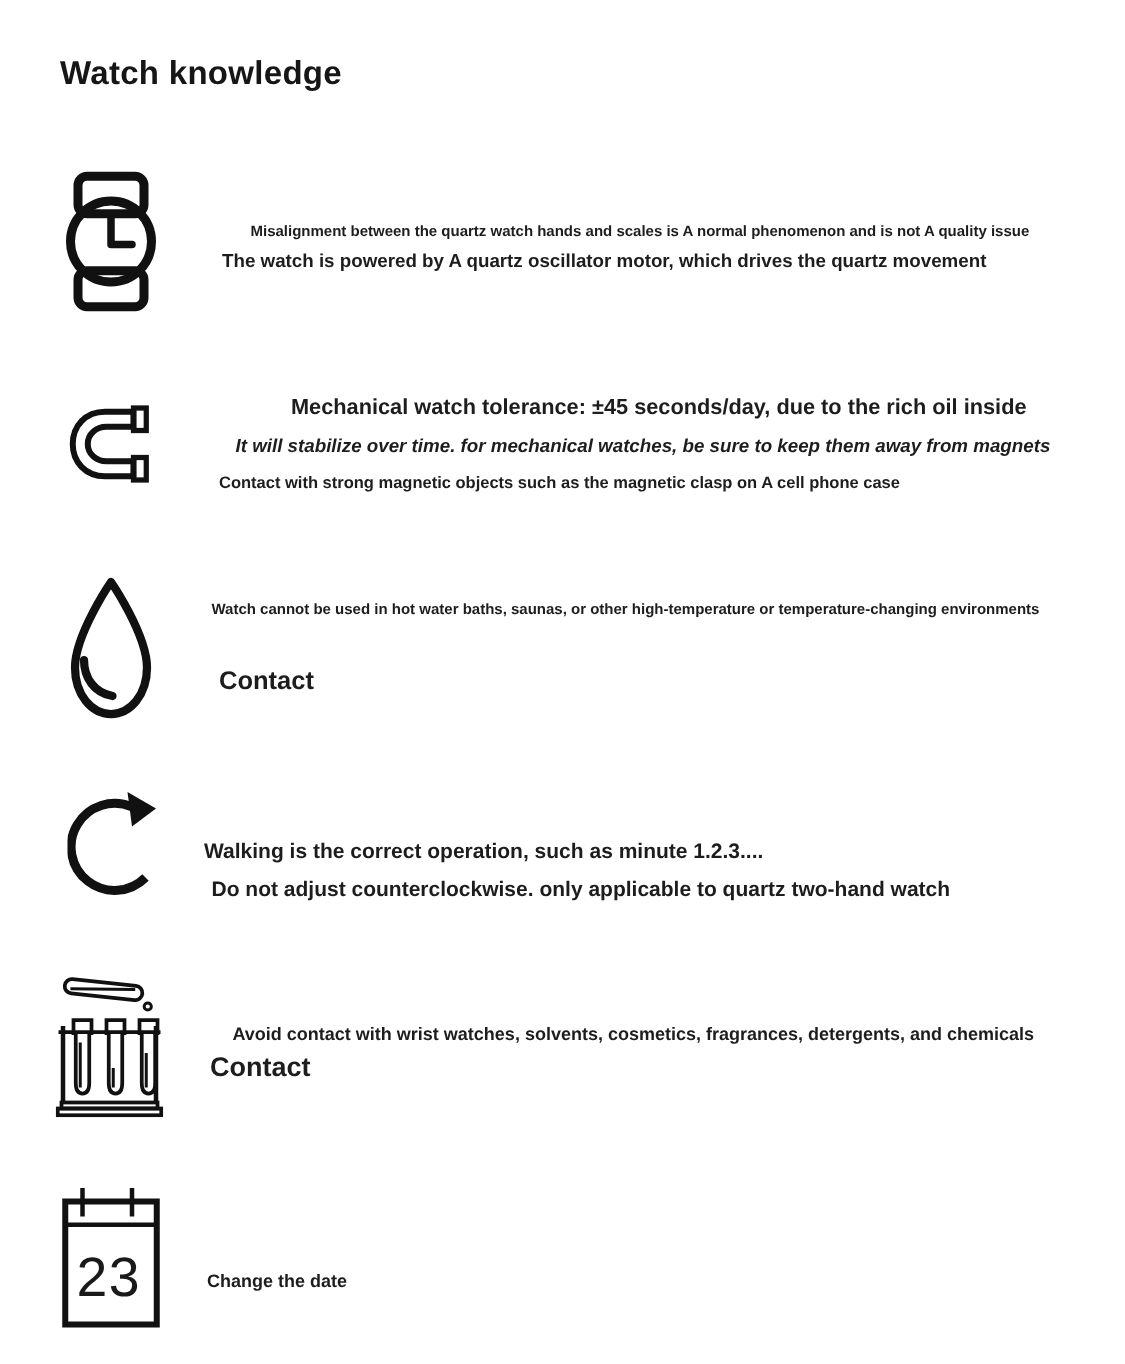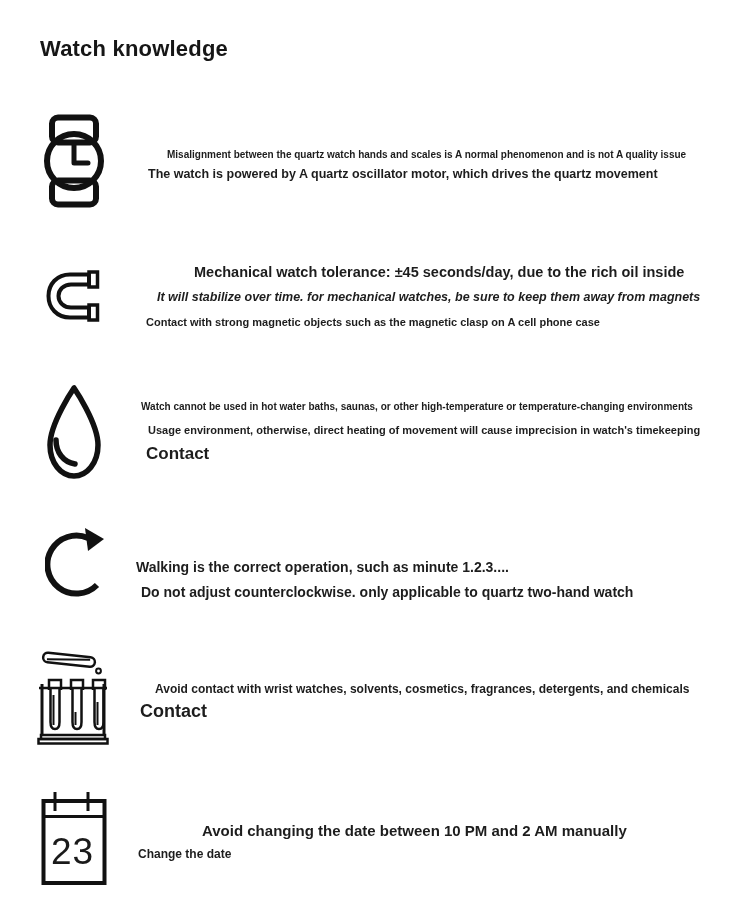--- a/index.html
+++ b/index.html
@@ -42,21 +42,20 @@
   <div class="line" style="left:157px;top:290px;font-size:12.5px;font-style:italic;">It will stabilize over time. for mechanical watches, be sure to keep them away from magnets</div>
   <div class="line" style="left:146px;top:316px;font-size:11px;">Contact with strong magnetic objects such as the magnetic clasp on A cell phone case</div>
 
   <div class="icon" style="left:42px;top:383px;">
     <svg width="64" height="98" viewBox="0 0 64 98">
       <path class="stroke rnd" stroke-width="5.5" d="M32 5 C32 5 8 40 8 62 C8 80 19 93 32 93 C45 93 56 80 56 62 C56 40 32 5 32 5 Z"></path>
       <path class="stroke rnd" stroke-width="5.5" d="M14 57 C14 69 21 79 33 81"></path>
     </svg>
   </div>
   <div class="line" style="left:141px;top:401px;font-size:10px;">Watch cannot be used in hot water baths, saunas, or other high-temperature or temperature-changing environments</div>
-  <div class="line" style="left:148px;top:424px;font-size:11px;">Usage environment, otherwise, direct heating of movement will cause imprecision in watch's timekeeping</div>
   <div class="line" style="left:146px;top:444px;font-size:17px;">Contact</div>
 
   <div class="icon" style="left:45px;top:524px;">
     <svg width="62" height="80" viewBox="0 0 62 80">
       <path class="stroke" stroke-width="6" d="M43 14 A29 29 0 1 0 52 61"></path>
       <polygon points="40,4 59,15 43,27" fill="#111"></polygon>
     </svg>
   </div>
   <div class="line" style="left:136px;top:559px;font-size:14px;">Walking is the correct operation, such as minute 1.2.3....</div>
   <div class="line" style="left:141px;top:584px;font-size:14px;">Do not adjust counterclockwise. only applicable to quartz two-hand watch</div>
@@ -89,16 +88,15 @@
 
   <div class="icon" style="left:41px;top:790px;">
     <svg width="66" height="97" viewBox="0 0 66 97">
       <line class="stroke" x1="14" y1="2" x2="14" y2="21" stroke-width="3"></line>
       <line class="stroke" x1="47" y1="2" x2="47" y2="21" stroke-width="3"></line>
       <rect class="stroke" x="2.5" y="11" width="61" height="82" stroke-width="4"></rect>
       <line class="stroke" x1="2.5" y1="26.5" x2="63.5" y2="26.5" stroke-width="3"></line>
       <text class="cal-num" x="10" y="74" font-size="37">23</text>
     </svg>
   </div>
-  <div class="line" style="left:202px;top:822px;font-size:15px;">Avoid changing the date between 10 PM and 2 AM manually</div>
   <div class="line" style="left:138px;top:847px;font-size:12px;">Change the date</div>
 
 </div>
 
 </body></html>

